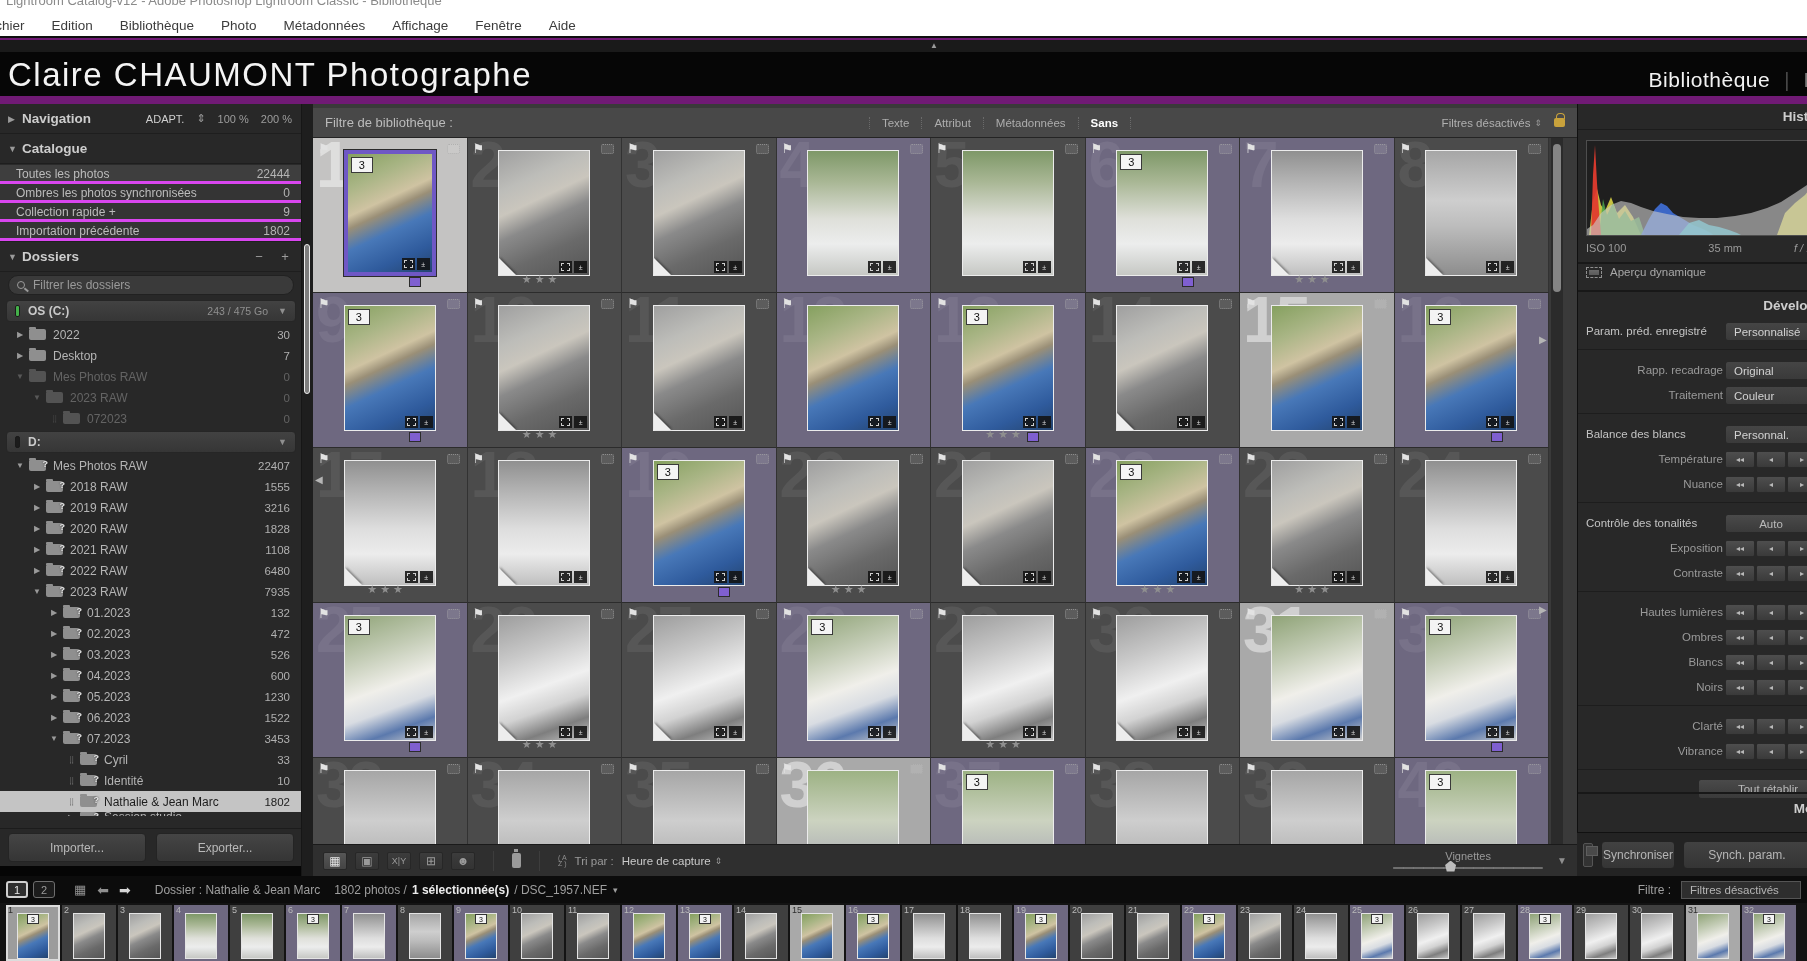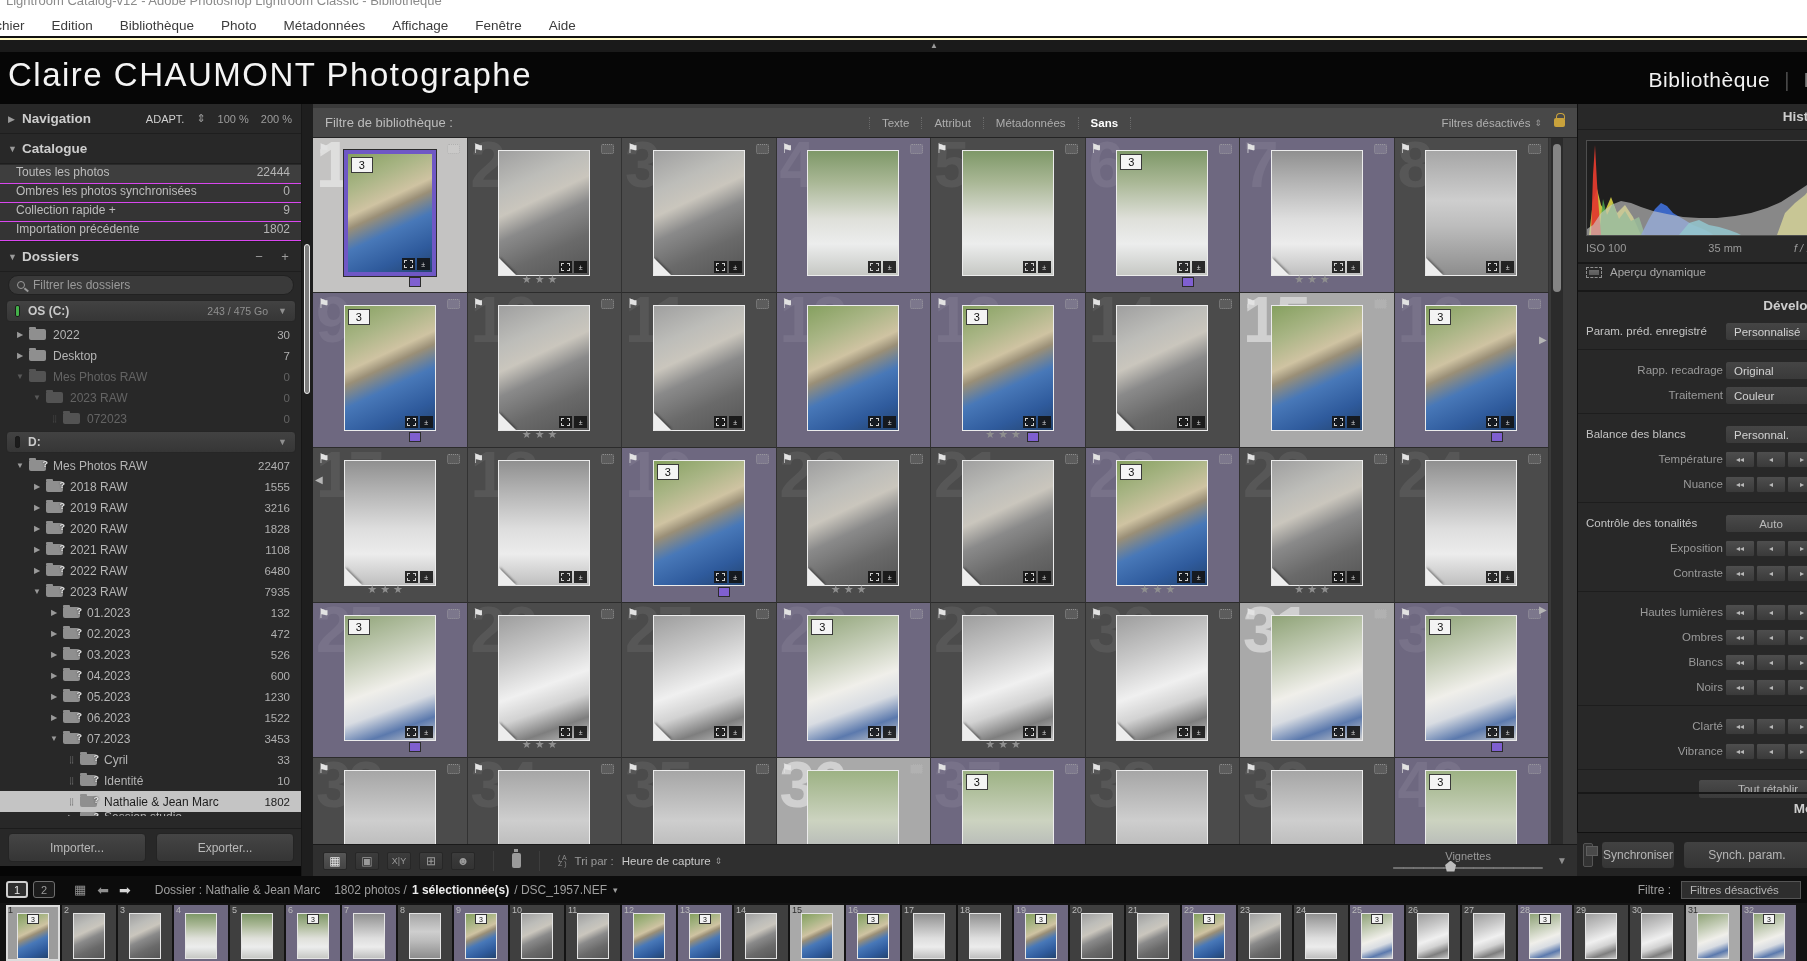--- a/index.html
+++ b/index.html
@@ -1,32 +1,32 @@
 <!DOCTYPE html>
 <html><head>
 <meta charset="utf-8">
 <style>
   * { margin:0; padding:0; box-sizing:border-box; }
   html,body { width:1807px; height:961px; overflow:hidden; background:#111;
     font-family:"Liberation Sans", sans-serif; }
-  #app { position:relative; width:1807px; height:961px; background:#fef9c3; overflow:hidden; }
+  #app { position:relative; width:1807px; height:961px; background:#701a75; overflow:hidden; }
 
   
   .titlebar { position:absolute; left:0; top:0; width:1807px; height:14px; background:#fff; overflow:hidden; }
   .titlebar span { position:absolute; left:6px; top:-7px; font-size:13px; color:#8a8a8a; white-space:nowrap; }
   .menubar { position:absolute; left:0; top:14px; width:1807px; height:24px; background:#fff;
     display:flex; align-items:center; border-bottom:2px solid #101010; }
   .menubar { padding-left:0; }
   .menu-item { font-size:13.5px; color:#3c3c3c; margin-right:27px; white-space:nowrap; }
   .menu-item:first-child { margin-left:-16px; }
   .appstrip { position:absolute; left:0; top:40px; width:1807px; height:12px; background:#1a1a1a; }
   .appstrip .uparrow { position:absolute; left:930px; top:1px; font-size:8px; color:#9a9a9a; }
 
   
-  .identity { position:absolute; left:0; top:52px; width:1807px; height:56px; background:#060606; overflow:hidden; }
+  .identity { position:absolute; left:0; top:52px; width:1807px; height:44px; background:#060606; overflow:hidden; }
   .identity .name { position:absolute; left:8px; top:4px; font-size:33px; font-weight:400;
     letter-spacing:1.5px; color:#f4f4f4; white-space:nowrap; }
   .modules { position:absolute; right:-150px; top:16px; display:flex; align-items:center; white-space:nowrap; }
   .module { font-size:21px; letter-spacing:0.5px; }
   .module.active { color:#f2f2f2; }
   .module.dim { color:#787878; }
   .mod-sep { color:#4a4a4a; font-size:20px; margin:0 14px; }
 
   
   .leftpanel { position:absolute; left:0; top:104px; width:302px; height:772px; background:#282828;
@@ -35,21 +35,21 @@
   .panel-header { display:flex; align-items:center; height:30px; padding:0 10px 0 8px;
     border-bottom:1px solid #1e1e1e; }
   .ph-disc { color:#9a9a9a; font-size:9px; width:14px; }
   .ph-title { color:#cdcdcd; font-size:13.5px; font-weight:bold; }
   .ph-right { margin-left:auto; display:flex; align-items:center; gap:12px; }
   .zoomlvl { color:#9d9d9d; font-size:11px; }
   .zoomlvl.first { color:#cfcfcf; }
   .pm-box { color:#9d9d9d; font-size:13px; width:14px; text-align:center; }
 
   .cat-rows { background:#343434; border-top:1px solid #2a2a2a; border-bottom:1px solid #1f1f1f; }
-  .cat-row { display:flex; height:19px; align-items:flex-start; padding:0 12px 0 16px; border-bottom:1px solid #d946ef; }
+  .cat-row { display:flex; height:19px; align-items:flex-end; padding:0 12px 0 16px; border-bottom:3px solid #d946ef; }
   .cat-row:first-child { background:#3e3e3e; }
   .cat-row .lbl { color:#bcbcbc; font-size:12px; }
   .cat-row .cnt { margin-left:auto; color:#b4b4b4; font-size:12px; }
 
   .searchrow { height:26px; display:flex; align-items:center; padding:0 8px; }
   .searchbox { flex:1; height:20px; background:#3a3a3a; border:1px solid #212121; border-radius:10px;
     display:flex; align-items:center; padding:0 8px; }
   .mag { width:8px; height:8px; border:1.5px solid #9a9a9a; border-radius:50%; position:relative; margin-right:8px; }
   .mag:after { content:''; position:absolute; left:6px; top:7px; width:5px; height:1.5px; background:#9a9a9a; transform:rotate(40deg); }
   .searchbox .ph-text { color:#9a9a9a; font-size:12px; }

